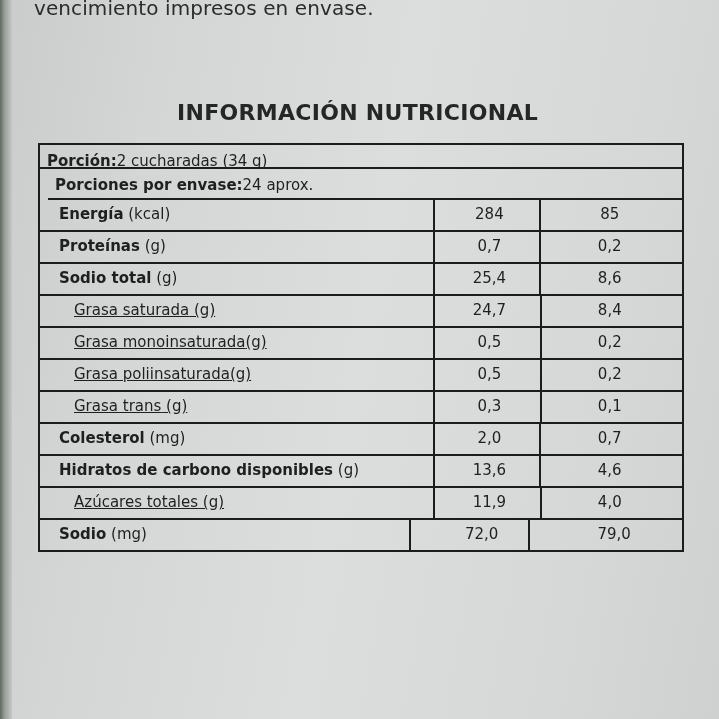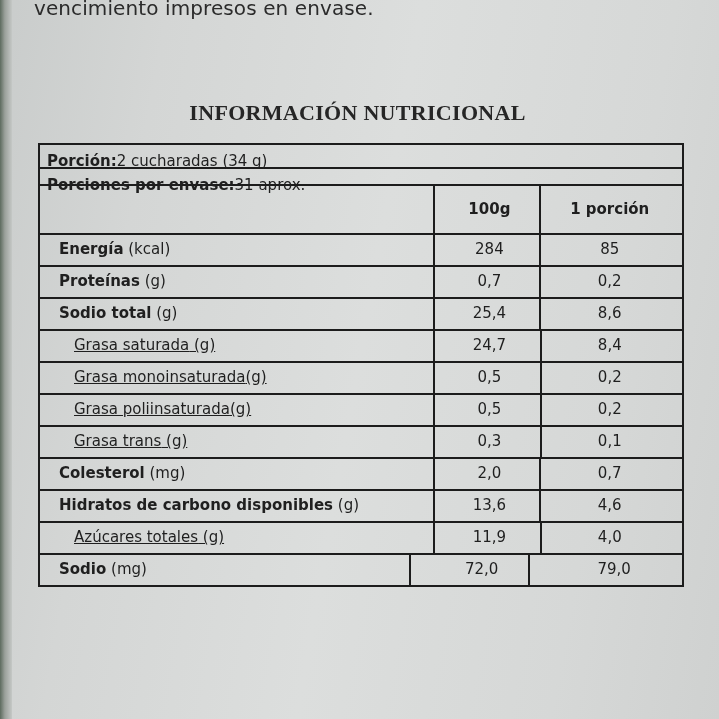--- a/index.html
+++ b/index.html
@@ -36,21 +36,21 @@
       width: 719px;
       top: 100px;
       text-align: center;
       font-size: 22px;
       font-weight: bold;
       color: #262626;
       letter-spacing: 0.3px;
       padding-left: 0px;
       box-sizing: border-box;
     }
-    .title span { position: relative; left: -2px; font-family: Liberation Serif, serif; }
+    .title span { position: relative; left: -2px; }
 
     .nutri-table {
       position: absolute;
       left: 38px;
       top: 143px;
       width: 646px;
       border: 2.5px solid #1c1c1c;
       box-sizing: border-box;
     }
     .row {
@@ -60,21 +60,21 @@
     }
     .row:last-child { border-bottom: none; gap: 20px; }
     .full-row {
       padding: 4px 7px;
       font-size: 15px;
       height: 24px;
       line-height: 24px;
       box-sizing: border-box;
       white-space: nowrap;
     }
-    .full-row.second { height: 17px; }
+    .full-row.second { height: 31px; margin-left: 8px; }
     .cell {
       box-sizing: border-box;
       white-space: nowrap;
       font-size: 15px;
       line-height: 28px;
       height: 30px;
     }
     .c-label { width: 390px; padding-left: 7px; border-right: 2.5px solid #1c1c1c; margin-left: 12px; }
     .c-100g  { width: 108px; text-align: center; border-right: 2.5px solid #1c1c1c; padding-left: 4px; }
     .c-por   { width: 143px; text-align: center; padding-right: 4px; }
@@ -92,26 +92,21 @@
 
 <div class="title"><span>INFORMACIÓN NUTRICIONAL</span></div>
 
 <div class="nutri-table">
   <div class="row full-row">
     <span class="b">Porción:</span>
       <span> 2 cucharadas (34 g)</span>
   </div>
   <div class="row full-row second">
     <span class="b">Porciones por envase:</span>
-      <span> 31 aprox.</span>
-  </div>
-  <div class="row header-row">
-    <div class="cell c-label"></div>
-    <div class="cell c-100g">100g</div>
-    <div class="cell c-por">1 porción</div>
+      <span> 24 aprox.</span>
   </div>
   <div id="rows-container">
       <div class="row">
         <div class="cell c-label"><span class="b">Energía</span><span class="unit"> (kcal)</span></div>
         <div class="cell c-100g">284</div>
         <div class="cell c-por">85</div>
       </div>
       <div class="row">
         <div class="cell c-label"><span class="b">Proteínas</span><span class="unit"> (g)</span></div>
         <div class="cell c-100g">0,7</div>

